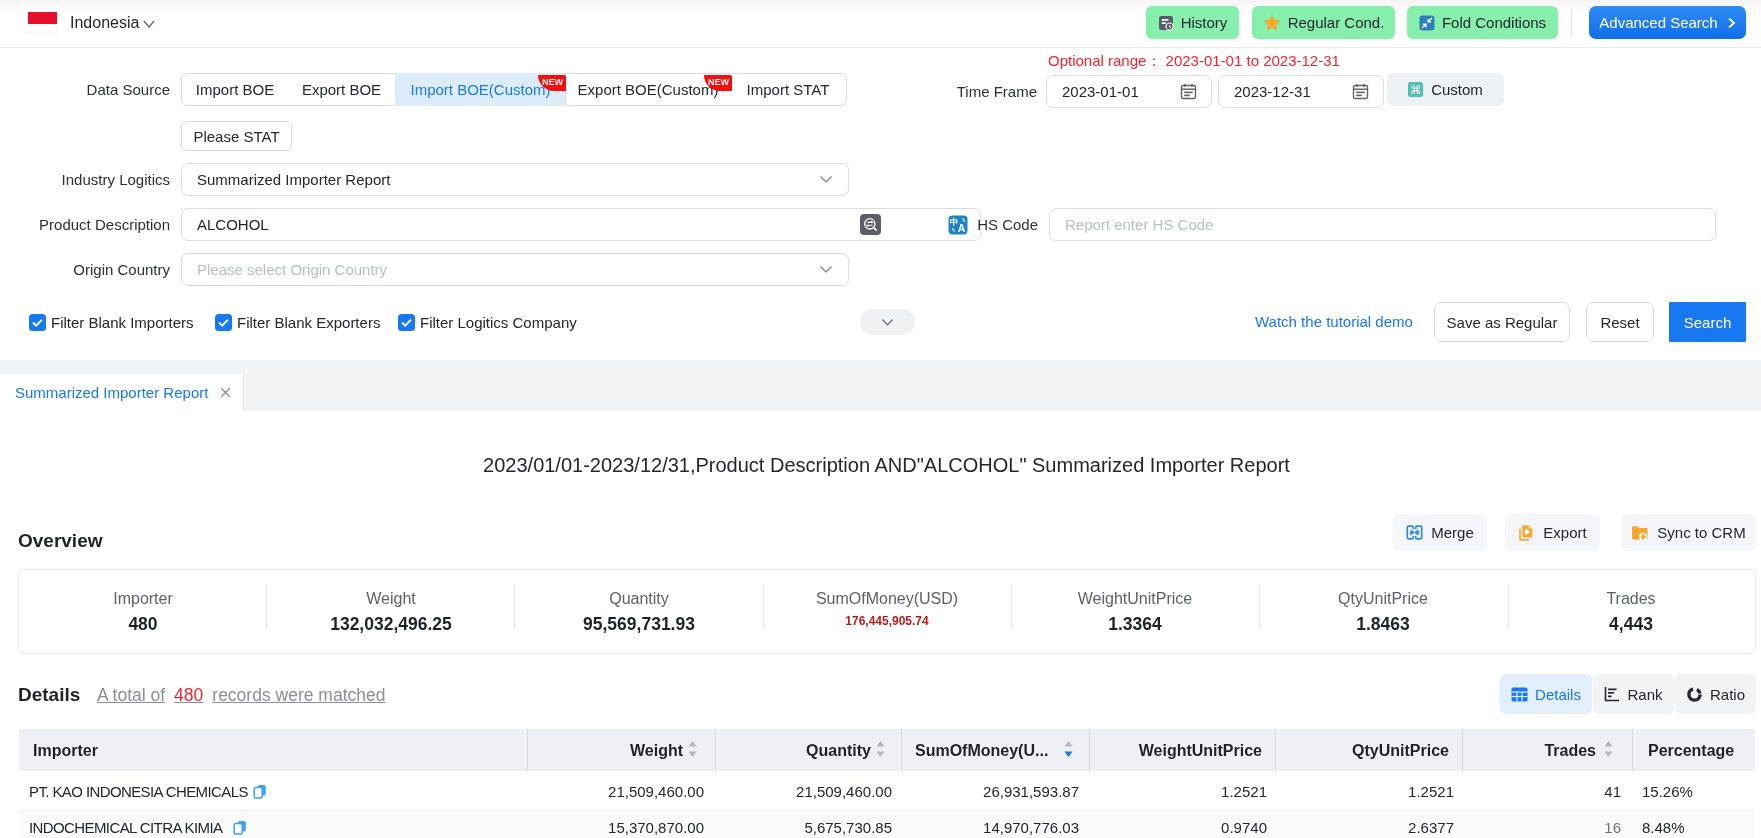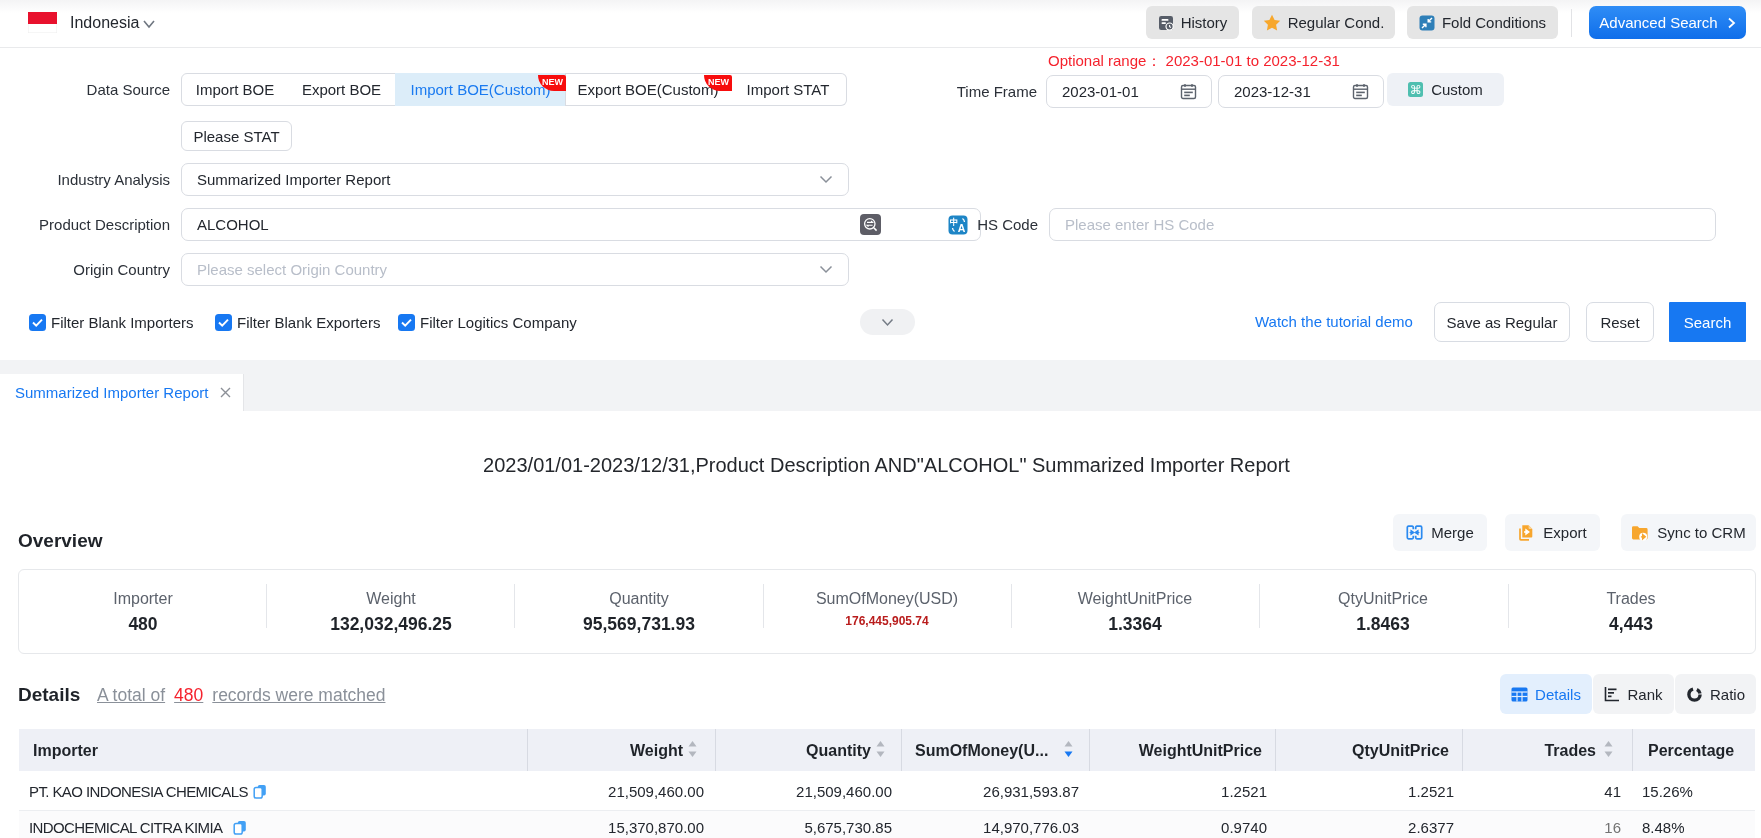--- a/index.html
+++ b/index.html
@@ -2,21 +2,21 @@
 <html><head>
 <meta charset="utf-8">
 <style>
   * { margin:0; padding:0; box-sizing:border-box; }
   html,body { width:1761px; height:838px; background:#fff; font-family:"Liberation Sans", sans-serif; }
   #page { position:relative; width:1761px; height:838px; overflow:hidden; background:#fff; }
   .abs { position:absolute; }
   .txt { color:#23272e; font-size:15px; }
   .lbl { color:#2b3038; font-size:15px; text-align:right; line-height:33px; }
   .btn { display:flex; align-items:center; justify-content:center; border-radius:6px; font-size:15px; color:#23272e; }
-  .gbtn { background:#e5e5e5; }
+  .gbtn { background:#86efac; }
   .seg { border:1px solid #d9dce2; background:#fff; display:flex; align-items:center; justify-content:center; font-size:15px; color:#23272e; }
   .inp { border:1px solid #d9dce2; border-radius:7px; background:#fff; display:flex; align-items:center; font-size:15px; color:#23272e; }
   .ph { color:#b8bec9; }
   svg { display:block; }
 </style>
 </head>
 <body>
 <div id="page">
 
   <div class="abs" style="left:0;top:0;width:1761px;height:48px;background:linear-gradient(#f4f4f5,#ffffff 13px);border-bottom:1px solid #e9eaec;"></div>
@@ -88,21 +88,21 @@
         <line x1="5" y1="1" x2="5" y2="4" stroke="#5c636d" stroke-width="1.4"></line>
         <line x1="12" y1="1" x2="12" y2="4" stroke="#5c636d" stroke-width="1.4"></line>
         <rect x="4.2" y="8.6" width="8.6" height="1.6" fill="#5c636d"></rect>
         <rect x="4.2" y="11.6" width="5.6" height="1.6" fill="#5c636d"></rect>
       </svg>
   </div>
   <div class="abs btn" style="left:1387px;top:73px;width:117px;height:33px;background:#eef1f6;">
     <span style="display:inline-flex;width:15px;height:15px;background:#4fbfb0;border-radius:2.5px;color:#fff;font-size:12px;align-items:center;justify-content:center;margin-right:8px;">⌘</span>Custom
   </div>
 
-  <div class="abs lbl" style="left:0;top:163px;width:170px;">Industry Analysis</div>
+  <div class="abs lbl" style="left:0;top:163px;width:170px;">Industry Logitics</div>
   <div class="abs inp" style="left:181px;top:163px;width:668px;height:33px;padding:0 15px;justify-content:space-between;">Summarized Importer Report
     <svg width="14" height="9" viewBox="0 0 14 9">
         <polyline points="1.5,1.5 7,7 12.5,1.5" fill="none" stroke="#8a9099" stroke-width="1.5"></polyline>
       </svg>
   </div>
 
   <div class="abs lbl" style="left:0;top:208px;width:170px;">Product Description</div>
   <div class="abs inp" style="left:181px;top:208px;width:800px;height:33px;padding:0 12px 0 15px;justify-content:space-between;">ALCOHOL
     <svg width="20" height="20" viewBox="0 0 20 20">
       <rect x="0.5" y="0.5" width="19" height="19" rx="4" fill="#1d85c6"></rect>
@@ -113,21 +113,21 @@
     </svg>
   </div>
   <div class="abs" style="left:860px;top:214px;width:21px;height:21px;background:#5d5d66;border-radius:4px;display:flex;align-items:center;justify-content:center;">
     <svg width="15" height="15" viewBox="0 0 15 15">
       <circle cx="6.8" cy="6.8" r="5.2" fill="none" stroke="#fff" stroke-width="1.3"></circle>
       <line x1="10.8" y1="10.8" x2="13.6" y2="13.6" stroke="#fff" stroke-width="1.5"></line>
       <path d="M4 5.4 h5.6 l-1.5 -1.4 M9.6 8.2 h-5.6 l1.5 1.4" stroke="#fff" stroke-width="1.1" fill="none"></path>
     </svg>
   </div>
   <div class="abs lbl" style="left:860px;top:208px;width:178px;">HS Code</div>
-  <div class="abs inp ph" style="left:1049px;top:208px;width:667px;height:33px;padding:0 15px;">Please enter HS Code</div>
+  <div class="abs inp ph" style="left:1049px;top:208px;width:667px;height:33px;padding:0 15px;">Report enter HS Code</div>
 
   <div class="abs lbl" style="left:0;top:253px;width:170px;">Origin Country</div>
   <div class="abs inp ph" style="left:181px;top:253px;width:668px;height:33px;padding:0 15px;justify-content:space-between;">Please select Origin Country
     <svg width="14" height="9" viewBox="0 0 14 9">
         <polyline points="1.5,1.5 7,7 12.5,1.5" fill="none" stroke="#8a9099" stroke-width="1.5"></polyline>
       </svg>
   </div>
 
   <div class="abs" style="left:29px;top:314px;width:17px;height:17px;background:#1778f2;border-radius:3.5px;">
     <svg width="17" height="17" viewBox="0 0 17 17">

